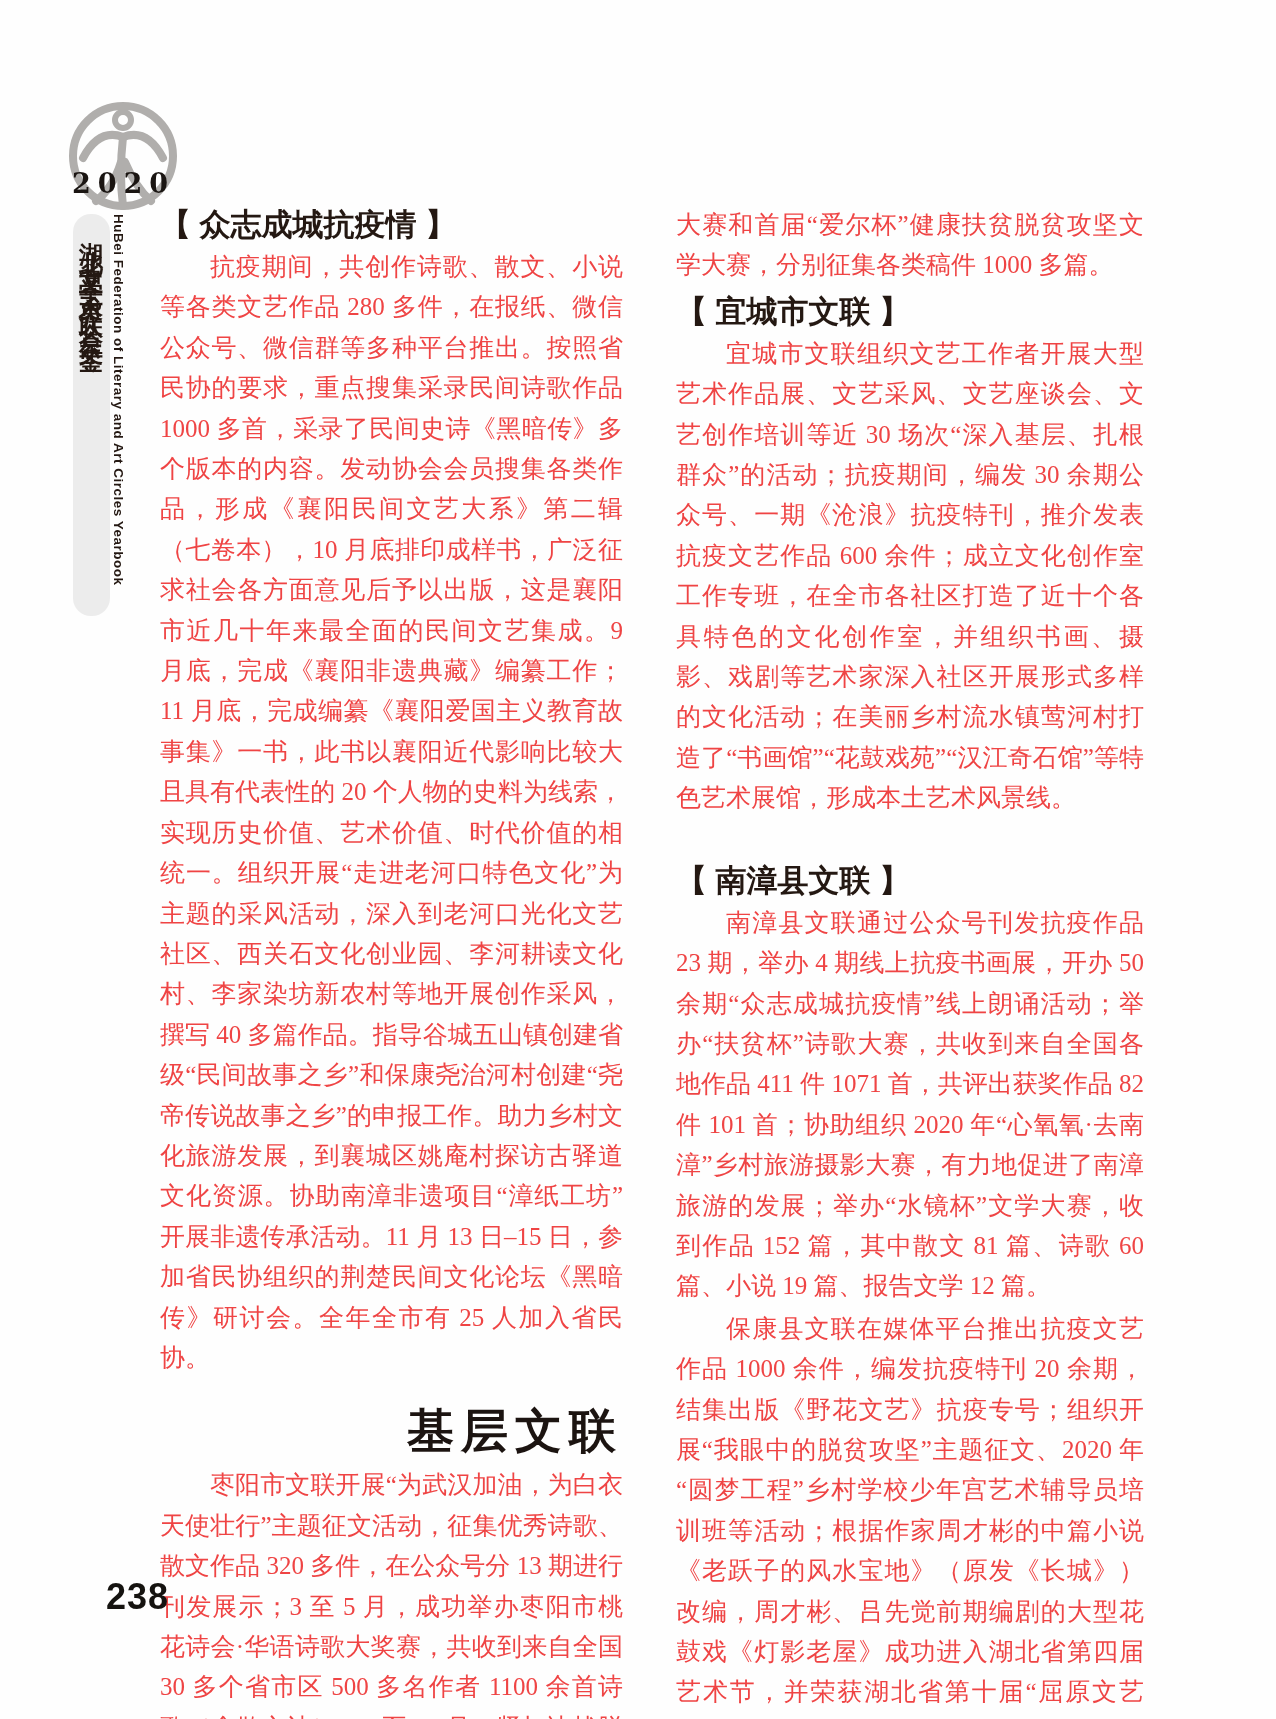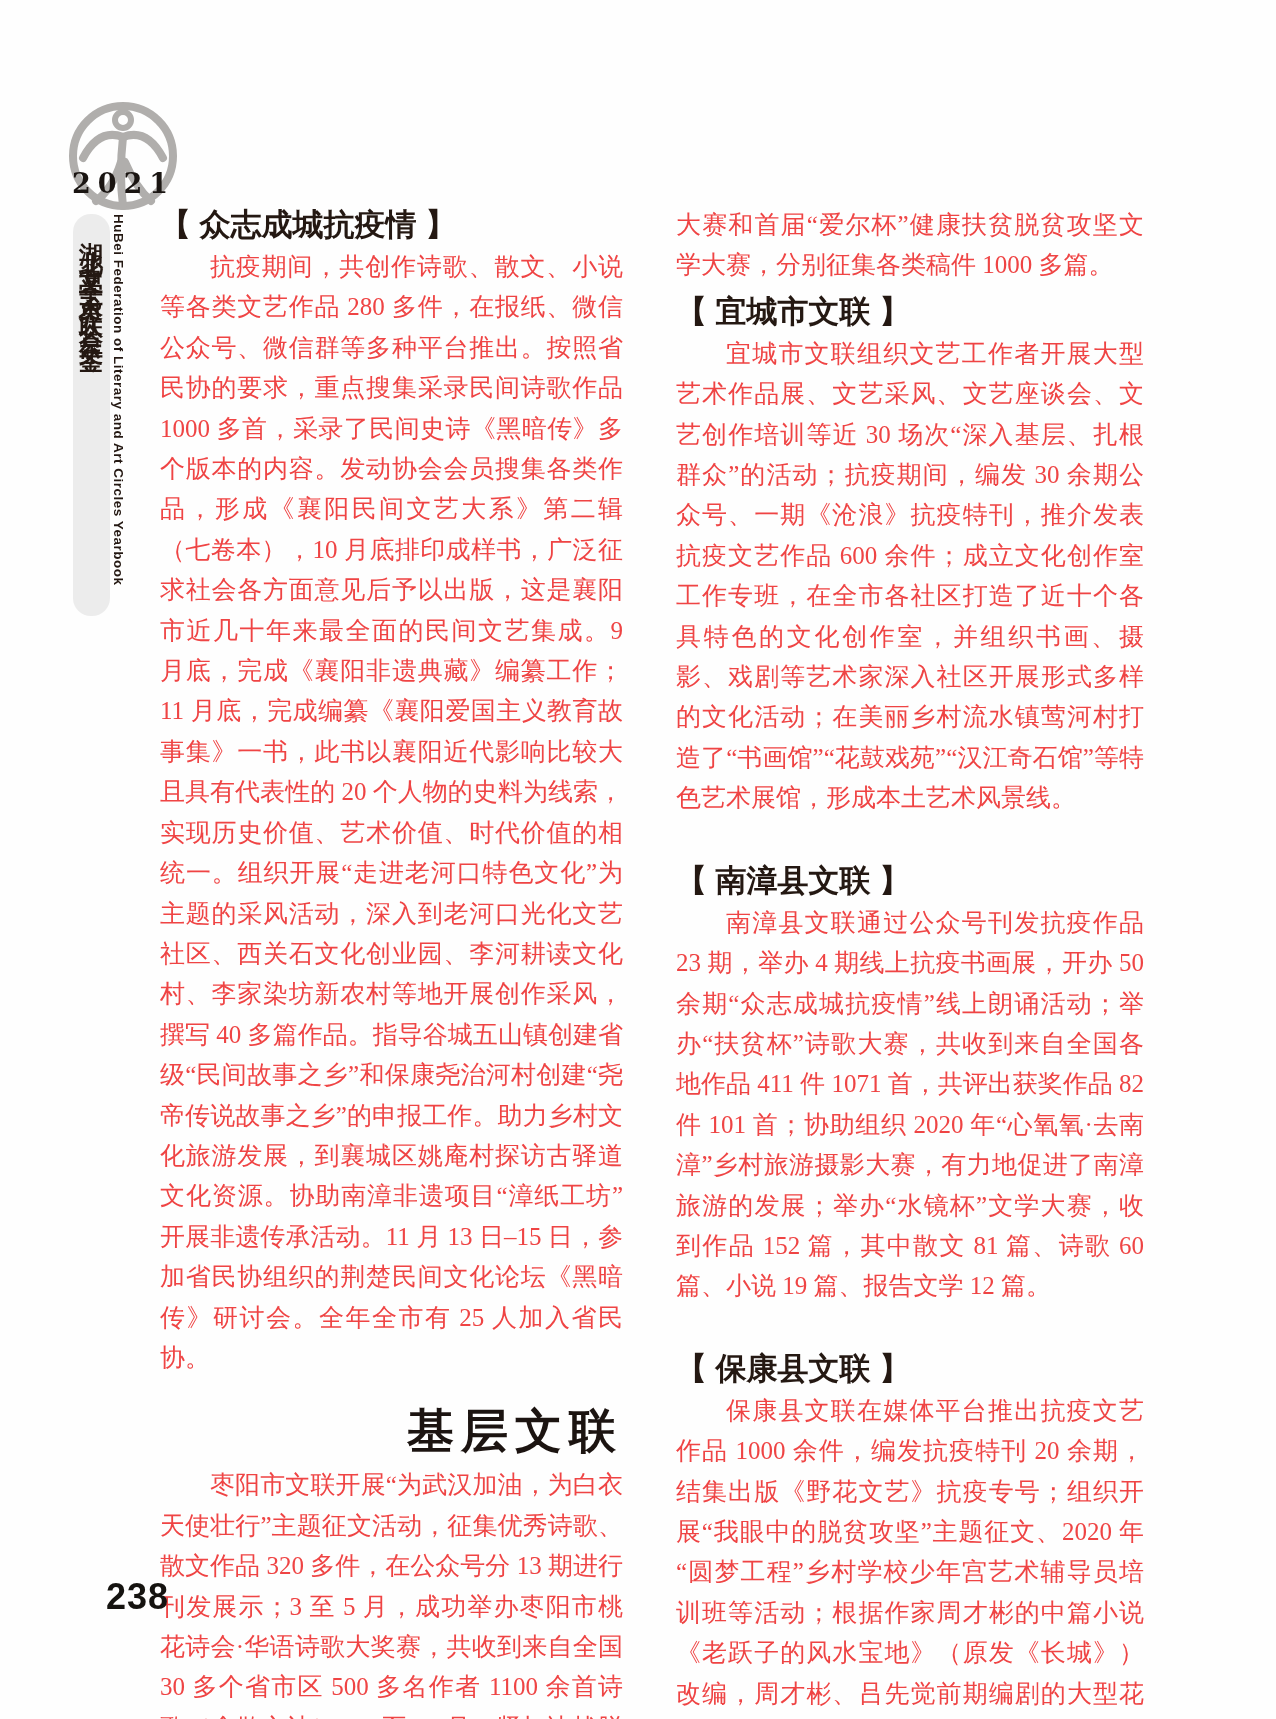--- a/index.html
+++ b/index.html
@@ -76,21 +76,21 @@
       <g fill="none" stroke="#b0aeac" stroke-linecap="round">
         <circle cx="60" cy="60" r="50" stroke-width="8"></circle>
         <circle cx="60" cy="24" r="8" stroke-width="6"></circle>
         <path d="M20,62 Q36,32 60,41 Q84,32 100,62" stroke-width="8"></path>
         <path d="M60,41 C57,68 57,86 60,110" stroke-width="8"></path>
         <path d="M58,66 Q50,92 33,105" stroke-width="8"></path>
         <path d="M62,66 Q73,92 88,105" stroke-width="8"></path>
       </g>
     </svg>
   </div>
-  <div id="year">2021</div>
+  <div id="year">2020</div>
   <div id="spine-strip">
     <span id="spine-cn">湖北省文学艺术界联合会年鉴</span>
   </div>
   <div id="spine-en">HuBei Federation of Literary and Art Circles Yearbook</div>
 
   <div id="col-left" class="col">
     <h2 class="sec-head">【 众志成城抗疫情 】</h2>
     <p class="body-par">抗疫期间，共创作诗歌、散文、小说等各类文艺作品 280 多件，在报纸、微信公众号、微信群等多种平台推出。按照省民协的要求，重点搜集采录民间诗歌作品 1000 多首，采录了民间史诗《黑暗传》多个版本的内容。发动协会会员搜集各类作品，形成《襄阳民间文艺大系》第二辑（七卷本），10 月底排印成样书，广泛征求社会各方面意见后予以出版，这是襄阳市近几十年来最全面的民间文艺集成。9 月底，完成《襄阳非遗典藏》编纂工作；11 月底，完成编纂《襄阳爱国主义教育故事集》一书，此书以襄阳近代影响比较大且具有代表性的 20 个人物的史料为线索，实现历史价值、艺术价值、时代价值的相统一。组织开展“走进老河口特色文化”为主题的采风活动，深入到老河口光化文艺社区、西关石文化创业园、李河耕读文化村、李家染坊新农村等地开展创作采风，撰写 40 多篇作品。指导谷城五山镇创建省级“民间故事之乡”和保康尧治河村创建“尧帝传说故事之乡”的申报工作。助力乡村文化旅游发展，到襄城区姚庵村探访古驿道文化资源。协助南漳非遗项目“漳纸工坊”开展非遗传承活动。11 月 13 日–15 日，参加省民协组织的荆楚民间文化论坛《黑暗传》研讨会。全年全市有 25 人加入省民协。</p>
 
     <h1 id="chapter-title">基层文联</h1>
@@ -100,19 +100,18 @@
 
   <div id="col-right" class="col">
     <p class="body-par no-indent" style="margin-top:0;">大赛和首届“爱尔杯”健康扶贫脱贫攻坚文学大赛，分别征集各类稿件 1000 多篇。</p>
 
     <h2 class="sec-head gap-sm">【 宜城市文联 】</h2>
     <p class="body-par">宜城市文联组织文艺工作者开展大型艺术作品展、文艺采风、文艺座谈会、文艺创作培训等近 30 场次“深入基层、扎根群众”的活动；抗疫期间，编发 30 余期公众号、一期《沧浪》抗疫特刊，推介发表抗疫文艺作品 600 余件；成立文化创作室工作专班，在全市各社区打造了近十个各具特色的文化创作室，并组织书画、摄影、戏剧等艺术家深入社区开展形式多样的文化活动；在美丽乡村流水镇莺河村打造了“书画馆”“花鼓戏苑”“汉江奇石馆”等特色艺术展馆，形成本土艺术风景线。</p>
 
     <h2 class="sec-head gap-lg">【 南漳县文联 】</h2>
     <p class="body-par">南漳县文联通过公众号刊发抗疫作品 23 期，举办 4 期线上抗疫书画展，开办 50 余期“众志成城抗疫情”线上朗诵活动；举办“扶贫杯”诗歌大赛，共收到来自全国各地作品 411 件 1071 首，共评出获奖作品 82 件 101 首；协助组织 2020 年“心氧氧·去南漳”乡村旅游摄影大赛，有力地促进了南漳旅游的发展；举办“水镜杯”文学大赛，收到作品 152 篇，其中散文 81 篇、诗歌 60 篇、小说 19 篇、报告文学 12 篇。</p>
 
-    <h2 class="sec-head gap-lg">【 保康县文联 】</h2>
     <p class="body-par">保康县文联在媒体平台推出抗疫文艺作品 1000 余件，编发抗疫特刊 20 余期，结集出版《野花文艺》抗疫专号；组织开展“我眼中的脱贫攻坚”主题征文、2020 年“圆梦工程”乡村学校少年宫艺术辅导员培训班等活动；根据作家周才彬的中篇小说《老跃子的风水宝地》（原发《长城》）改编，周才彬、吕先觉前期编剧的大型花鼓戏《灯影老屋》成功进入湖北省第四届艺术节，并荣获湖北省第十届“屈原文艺奖”。</p>
   </div>
 
   <div id="page-num">238</div>
 
 </div>
 
 </body></html>

